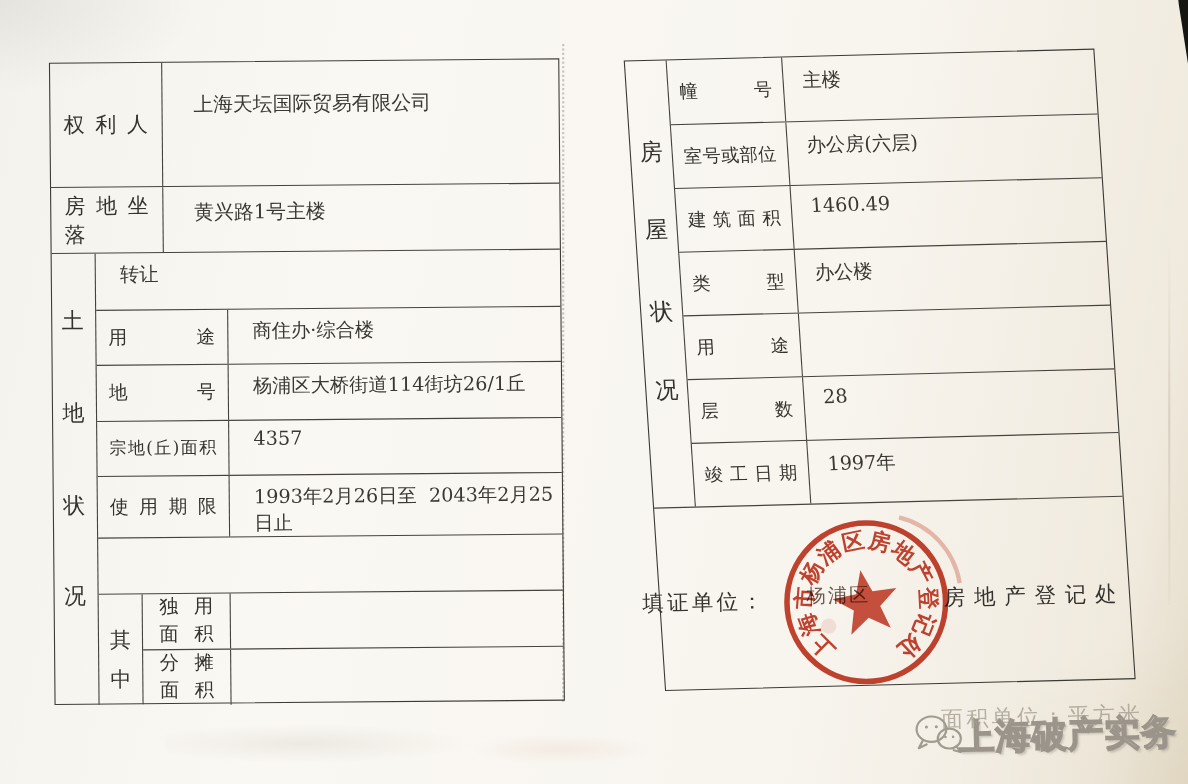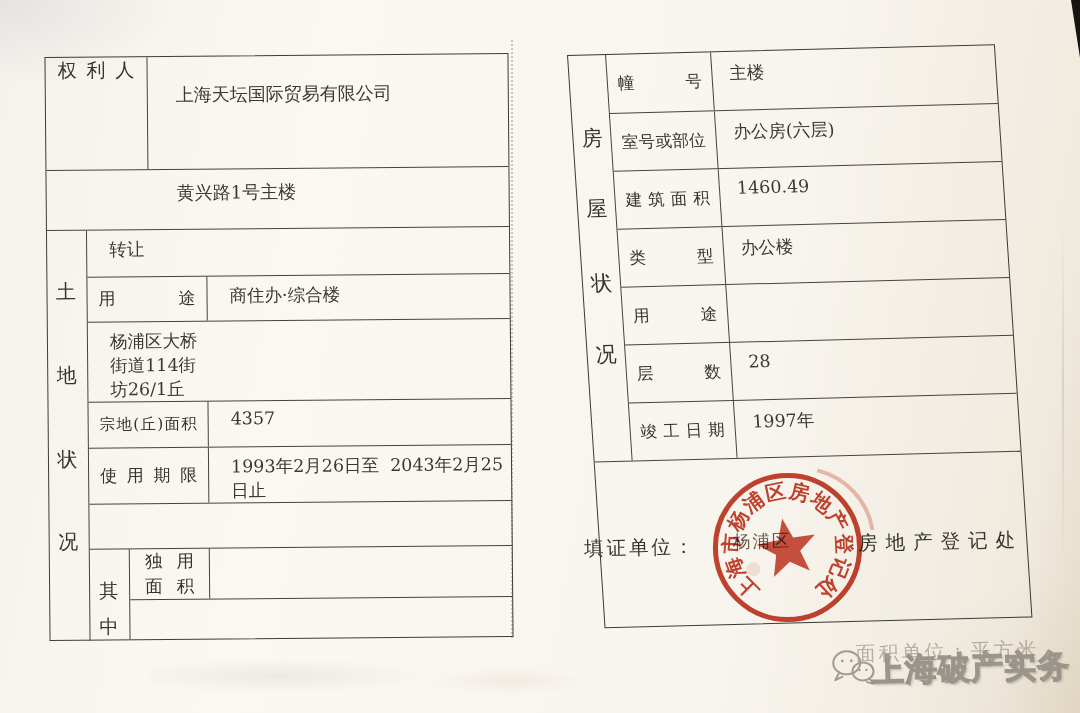--- a/index.html
+++ b/index.html
@@ -11,21 +11,21 @@
     background:radial-gradient(260px 120px at 0% 0%,rgba(150,150,148,.16),transparent 70%),
                radial-gradient(300px 200px at 100% 100%,rgba(205,190,160,.18),transparent 70%)}
   
   .lab span{display:block;width:100%;text-align:justify;text-align-last:justify}
   .val{white-space:pre-wrap;color:#3a3833}
   
   .ltable{position:absolute;left:47px;top:55px;width:464px;height:584px;border:1.6px solid #3e3c38;transform:rotate(-.5deg)}
   .lrow{position:absolute;left:0;width:100%}
   .lrow.owner{top:0;height:112px}
   .lrow.loc{top:112px;height:60px;border-top:1.4px solid #46433d}
-  .lrow .lab{position:absolute;left:0;top:0;bottom:0;width:102px;border-right:1.4px solid #46433d;display:flex;}
+  .lrow .lab{position:absolute;left:0;top:0;bottom:0;width:102px;border-right:1.4px solid #46433d;display:flex;align-items:center}
   .lrow .lab span{padding:0 12px;font-size:19px;letter-spacing:.5px}
   .lrow .val{position:absolute;left:102px;right:0;top:0;bottom:0;padding:26px 8px 0 28px;font-size:18px}
   .lrow.loc .val{padding-top:11px}
   .land{position:absolute;left:0;top:172px;width:100%;height:410.5px;border-top:1.4px solid #46433d}
   .land-side{position:absolute;left:0;top:0;bottom:0;width:40px;border-right:1.4px solid #46433d;display:flex;justify-content:center}
   .land-side span{writing-mode:vertical-rl;text-orientation:upright;font-size:20px;letter-spacing:84px;padding-top:34px}
   .land-rows{position:absolute;left:40px;top:0;right:0;bottom:0;display:grid;grid-template-rows:repeat(6,1fr) 2fr}
   .land-row{display:grid;grid-template-columns:120px 1fr;border-top:1.4px solid #46433d}
   .land-row:first-child{border-top:none}
   .land-row .lab{border-right:1.4px solid #46433d;display:flex;align-items:center;overflow:hidden}
@@ -83,37 +83,43 @@
   <div class="smudge2"></div>
 
   <div class="ltable">
     <div class="lrow owner">
       <div class="lab">
           <span>权利人</span>
         </div>
       <div class="val">上海天坛国际贸易有限公司</div>
     </div>
     <div class="lrow loc">
+      <div class="lab">
+          <span>房地坐落</span>
+        </div>
       <div class="val">黄兴路1号主楼</div>
     </div>
     <div class="land">
       <div class="land-side">
           <span>土地状况</span>
         </div>
       <div class="land-rows">
         <div class="land-row">
           <div class="val">转让</div>
         </div>
         <div class="land-row">
           <div class="lab">
               <span>用途</span>
             </div>
           <div class="val">商住办·综合楼</div>
         </div>
         <div class="land-row">
+          <div class="lab">
+              <span>地号</span>
+            </div>
           <div class="val">杨浦区大桥街道114街坊26/1丘</div>
         </div>
         <div class="land-row">
           <div class="lab">
               <span class="sm">宗地(丘)面积</span>
             </div>
           <div class="val">4357</div>
         </div>
         <div class="land-row">
           <div class="lab">
@@ -129,20 +135,23 @@
               <span>其中</span>
             </div>
           <div class="among-rows">
             <div class="among-row">
               <div class="lab">
                   <span>独用面积</span>
                 </div>
               <div class="val"></div>
             </div>
             <div class="among-row">
+              <div class="lab">
+                  <span>分摊面积</span>
+                </div>
               <div class="val"></div>
             </div>
           </div>
         </div>
       </div>
     </div>
   </div>
 
   <div class="rtable">
     <div class="r-side">

